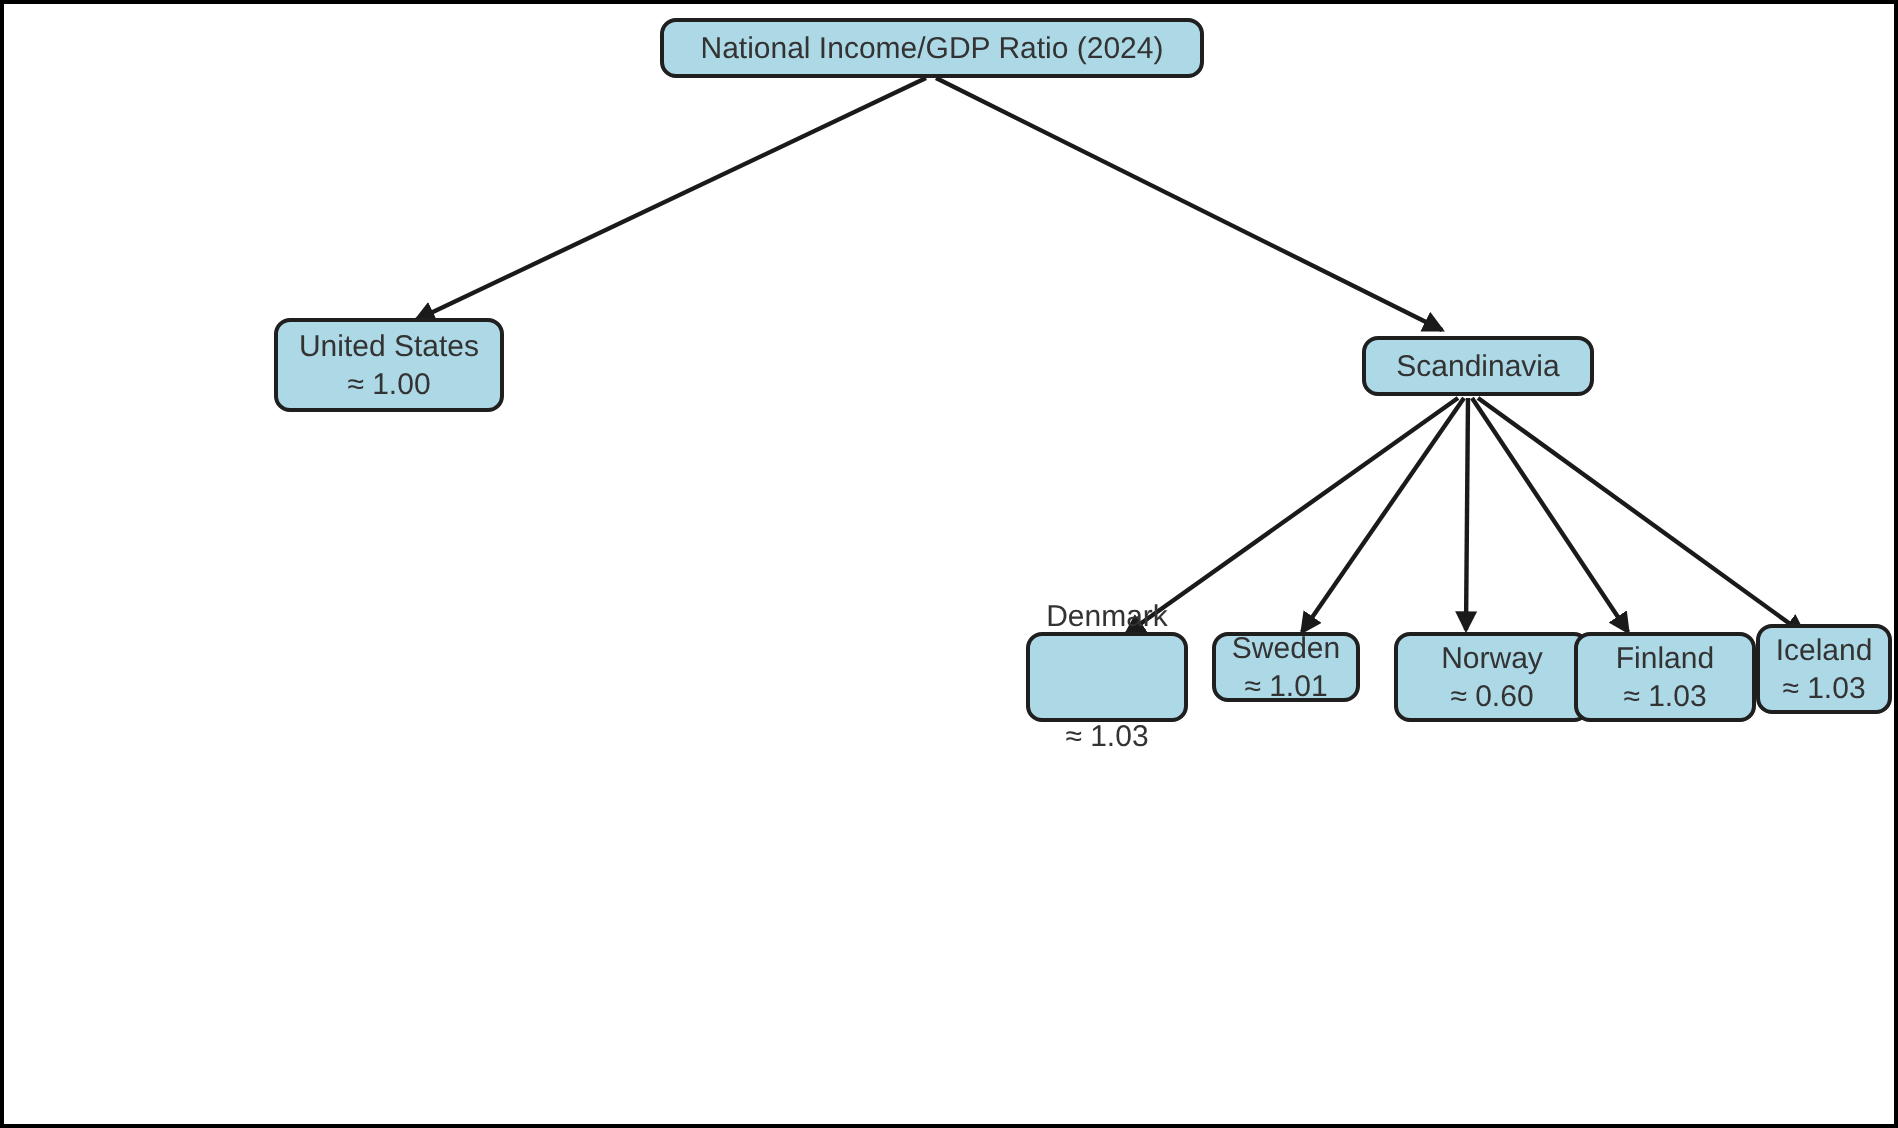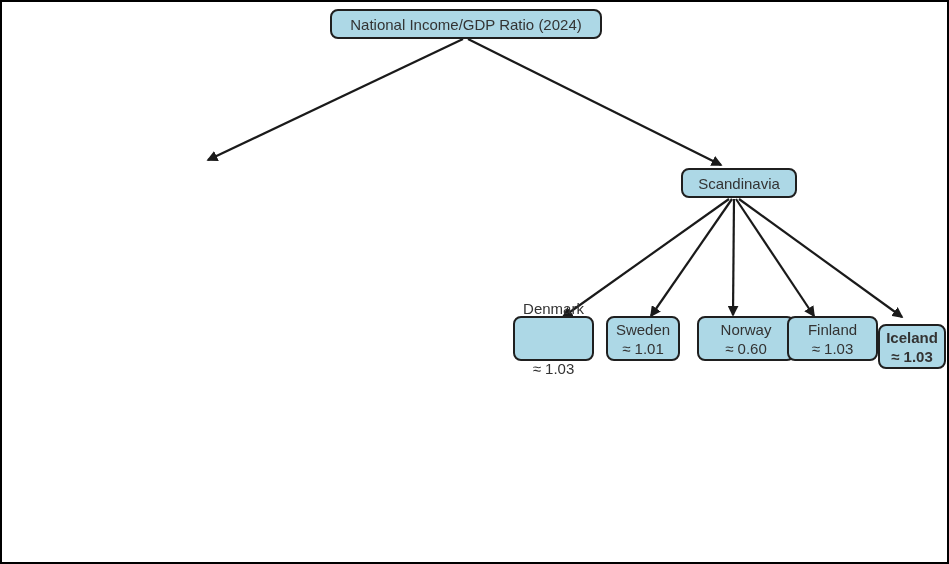--- a/index.html
+++ b/index.html
@@ -66,43 +66,47 @@
     <line x1="730" y1="197" x2="649" y2="314" marker-end="url(#arrow)"></line>
     <line x1="732" y1="197" x2="731" y2="313" marker-end="url(#arrow)"></line>
     <line x1="734" y1="197" x2="812" y2="314" marker-end="url(#arrow)"></line>
     <line x1="737" y1="197" x2="900" y2="315" marker-end="url(#arrow)"></line>
   </svg>
 
   <div class="node" style="left:328px; top:7px; width:272px; height:30px;">
     <span>National Income/GDP Ratio (2024)</span>
   </div>
 
+  <div class="node" style="left:135px; top:157px; width:115px; height:47px;">
+    <span>United States</span>
+    <span>≈ 1.00</span>
+  </div>
 
   <div class="node" style="left:679px; top:166px; width:116px; height:30px;">
     <span>Scandinavia</span>
   </div>
 
   <div class="node" style="left:511px; top:314px; width:81px; height:45px;gap:41px;">
     <span>Denmark</span>
     <span>≈ 1.03</span>
   </div>
 
-  <div class="node" style="left:604px; top:314px; width:74px; height:45px;">
+  <div class="node" style="left:604px; top:314px; width:74px; height:35px;">
     <span>Sweden</span>
     <span>≈ 1.01</span>
   </div>
 
   <div class="node" style="left:695px; top:314px; width:98px; height:45px;">
     <span>Norway</span>
     <span>≈ 0.60</span>
   </div>
 
   <div class="node" style="left:785px; top:314px; width:91px; height:45px;">
     <span>Finland</span>
     <span>≈ 1.03</span>
   </div>
 
-  <div class="node" style="left:876px; top:322px; width:68px; height:45px;font-weight:bold;">
+  <div class="node" style="left:876px; top:310px; width:68px; height:45px;">
     <span>Iceland</span>
     <span>≈ 1.03</span>
   </div>
 
 </div>
 
 </body></html>

